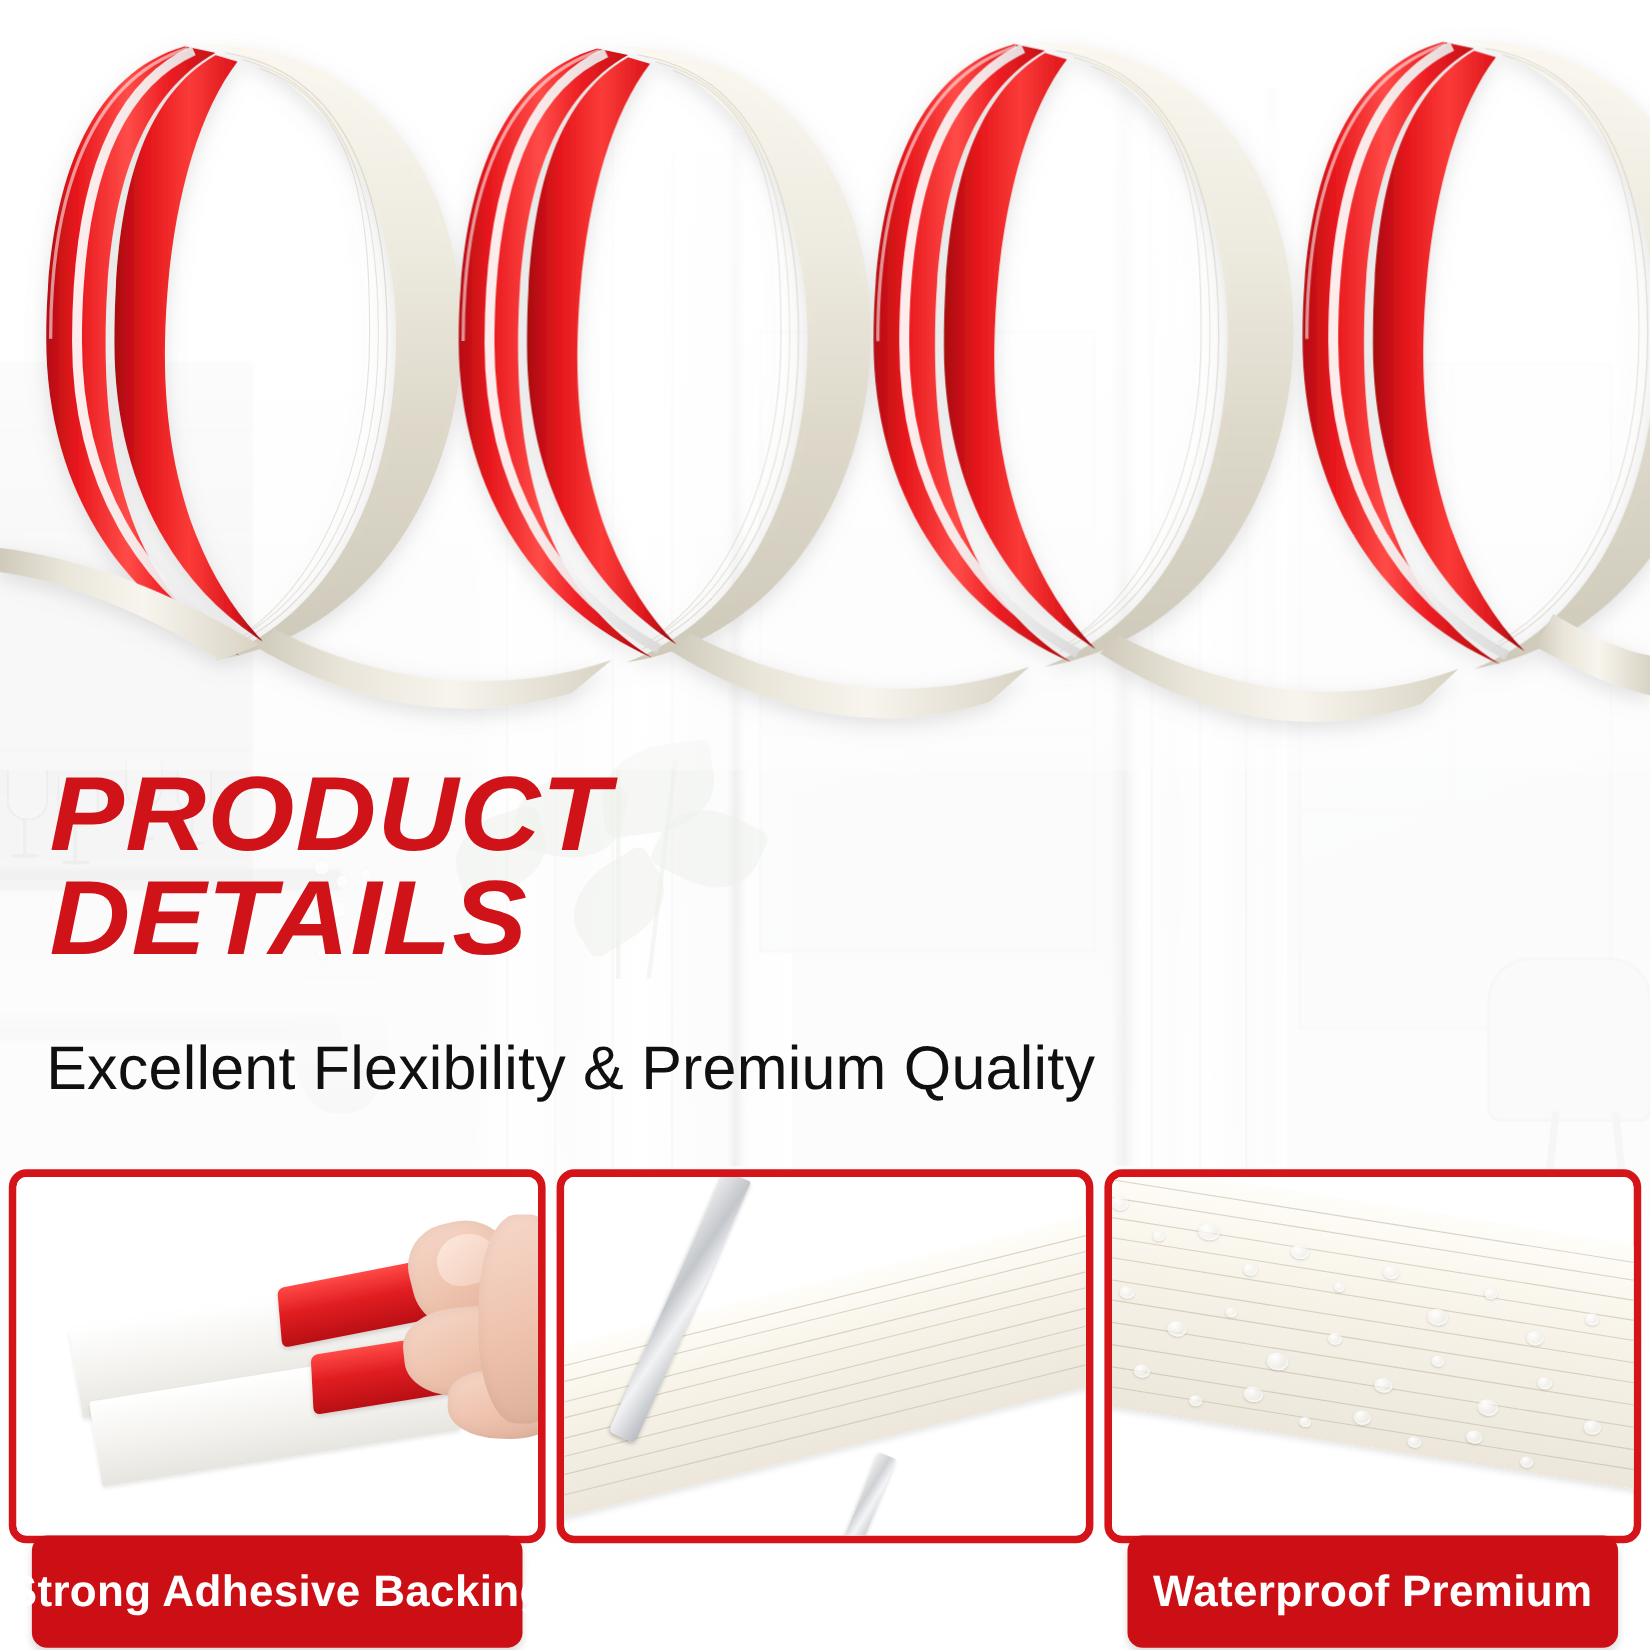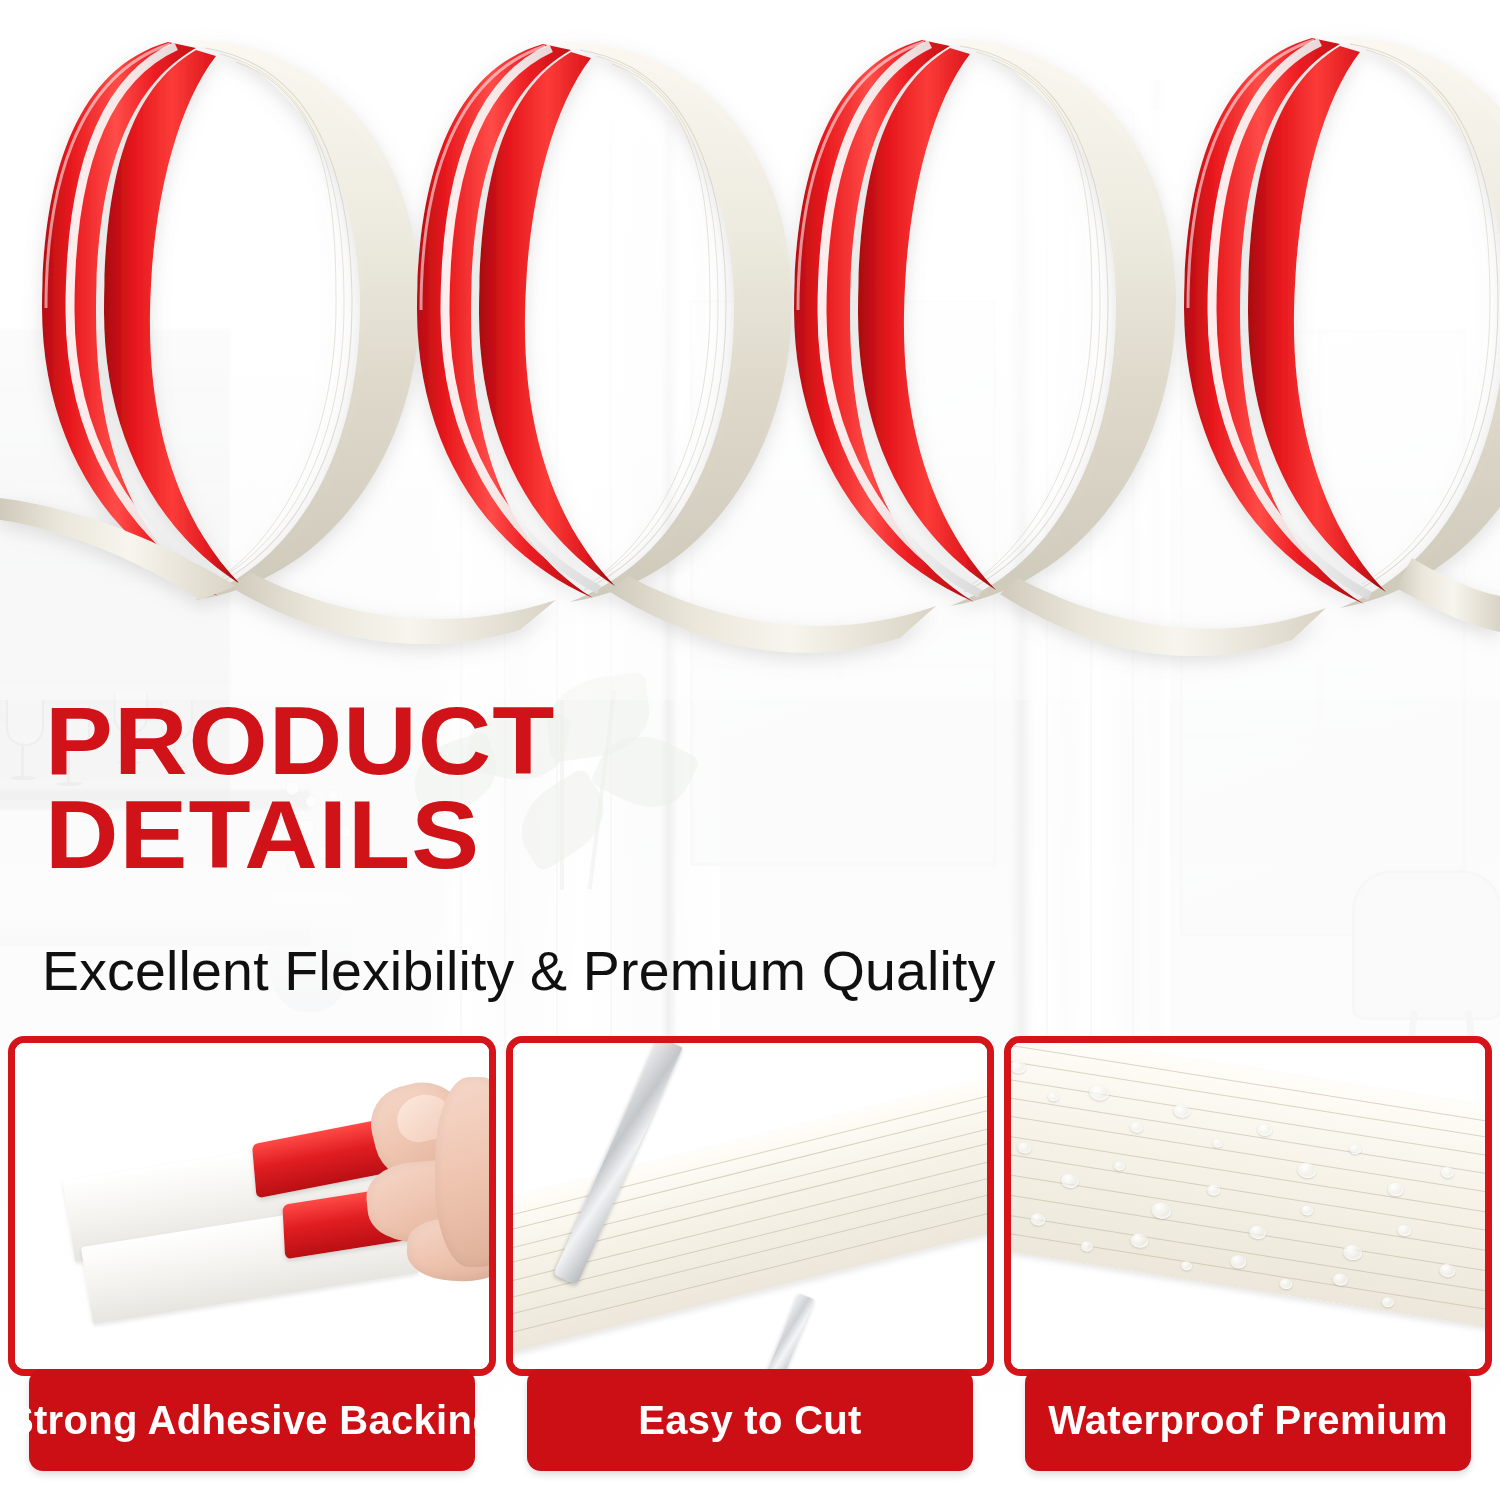--- a/index.html
+++ b/index.html
@@ -60,21 +60,21 @@
   
   .bg-haze{position:absolute;inset:0;background:rgba(255,255,255,.62);}
   .bg-haze2{position:absolute;left:0;top:0;width:100%;height:700px;
     background:linear-gradient(180deg,rgba(255,255,255,.85),rgba(255,255,255,.35));}
 
   
   .coils{position:absolute;left:0;top:0;width:1500px;height:740px;}
   .coils svg{display:block;}
 
   
-  .headline{position:absolute;left:45px;top:694px;width:1180px;}
+  .headline{position:absolute;left:45px;top:694px;width:1180px;font-style:italic;}
   .headline h1{
     margin:0;color:#d01319;
     font-family:"Liberation Sans", sans-serif;
     font-weight:bold;font-size:96px;line-height:.98;
     letter-spacing:1px;
     transform:scaleX(1.06);transform-origin:left center;
     text-shadow:0 1px 0 rgba(255,255,255,.5);
   }
   .headline h1 .l2{display:block;}
   .subhead{
@@ -83,21 +83,21 @@
     font-family:"Liberation Sans", sans-serif;
     letter-spacing:.2px;white-space:nowrap;
     transform:scaleX(.99);transform-origin:left center;
   }
 
   
   .features{position:absolute;left:8px;top:1036px;width:1484px;height:460px;
     display:flex;gap:10px;}
   .feature{position:relative;width:490px;height:340px;
     border:7px solid #d51419;border-radius:16px;background:#ffffff;
-    box-sizing:border-box;overflow:visible;}
+    box-sizing:border-box;overflow:visible;margin-top:27px;}
   .feature .photo{position:absolute;inset:0;border-radius:9px;overflow:hidden;background:#fff;}
   .caption{
     position:absolute;left:14px;right:14px;top:326px;height:102px;
     background:#cc0e15;border-radius:14px;
     display:flex;align-items:center;justify-content:center;
     color:#ffffff;font-size:40px;font-weight:bold;
     font-family:"Liberation Sans", sans-serif;
     letter-spacing:.3px;white-space:nowrap;
     box-shadow:0 4px 7px rgba(0,0,0,.13);
   }
@@ -372,21 +372,20 @@
           <div class="grain" style="left:0;top:96px;width:100%"></div>
           <div class="grain" style="left:0;top:112px;width:100%"></div>
           <div class="grain" style="left:0;top:130px;width:100%"></div>
         </div>
 
         <div class="blade" style="left:92px;top:-12px;width:26px;height:260px;
              transform:rotate(24deg);border-radius:2px 2px 5px 5px;"></div>
         <div class="blade" style="left:268px;top:250px;width:17px;height:92px;
              transform:rotate(22deg);border-radius:2px;opacity:.8;"></div>
       </div>
-      <div class="caption">Easy to Cut</div>
     </div>
 
     <div class="feature">
       <div class="photo">
         <div class="woodband" style="left:-60px;top:32px;width:660px;height:218px;transform:rotate(9deg);">
           <div class="grain" style="left:0;top:14px;width:100%"></div>
           <div class="grain" style="left:0;top:30px;width:100%"></div>
           <div class="grain" style="left:0;top:48px;width:100%"></div>
           <div class="grain" style="left:0;top:66px;width:100%"></div>
           <div class="grain" style="left:0;top:84px;width:100%"></div>

